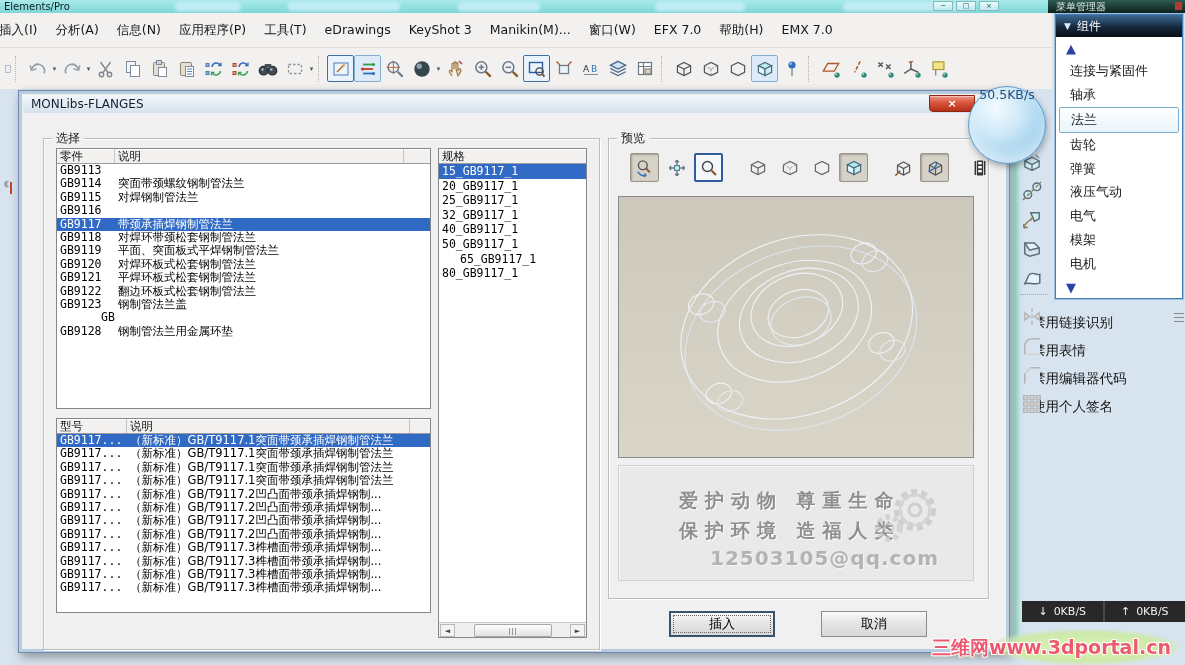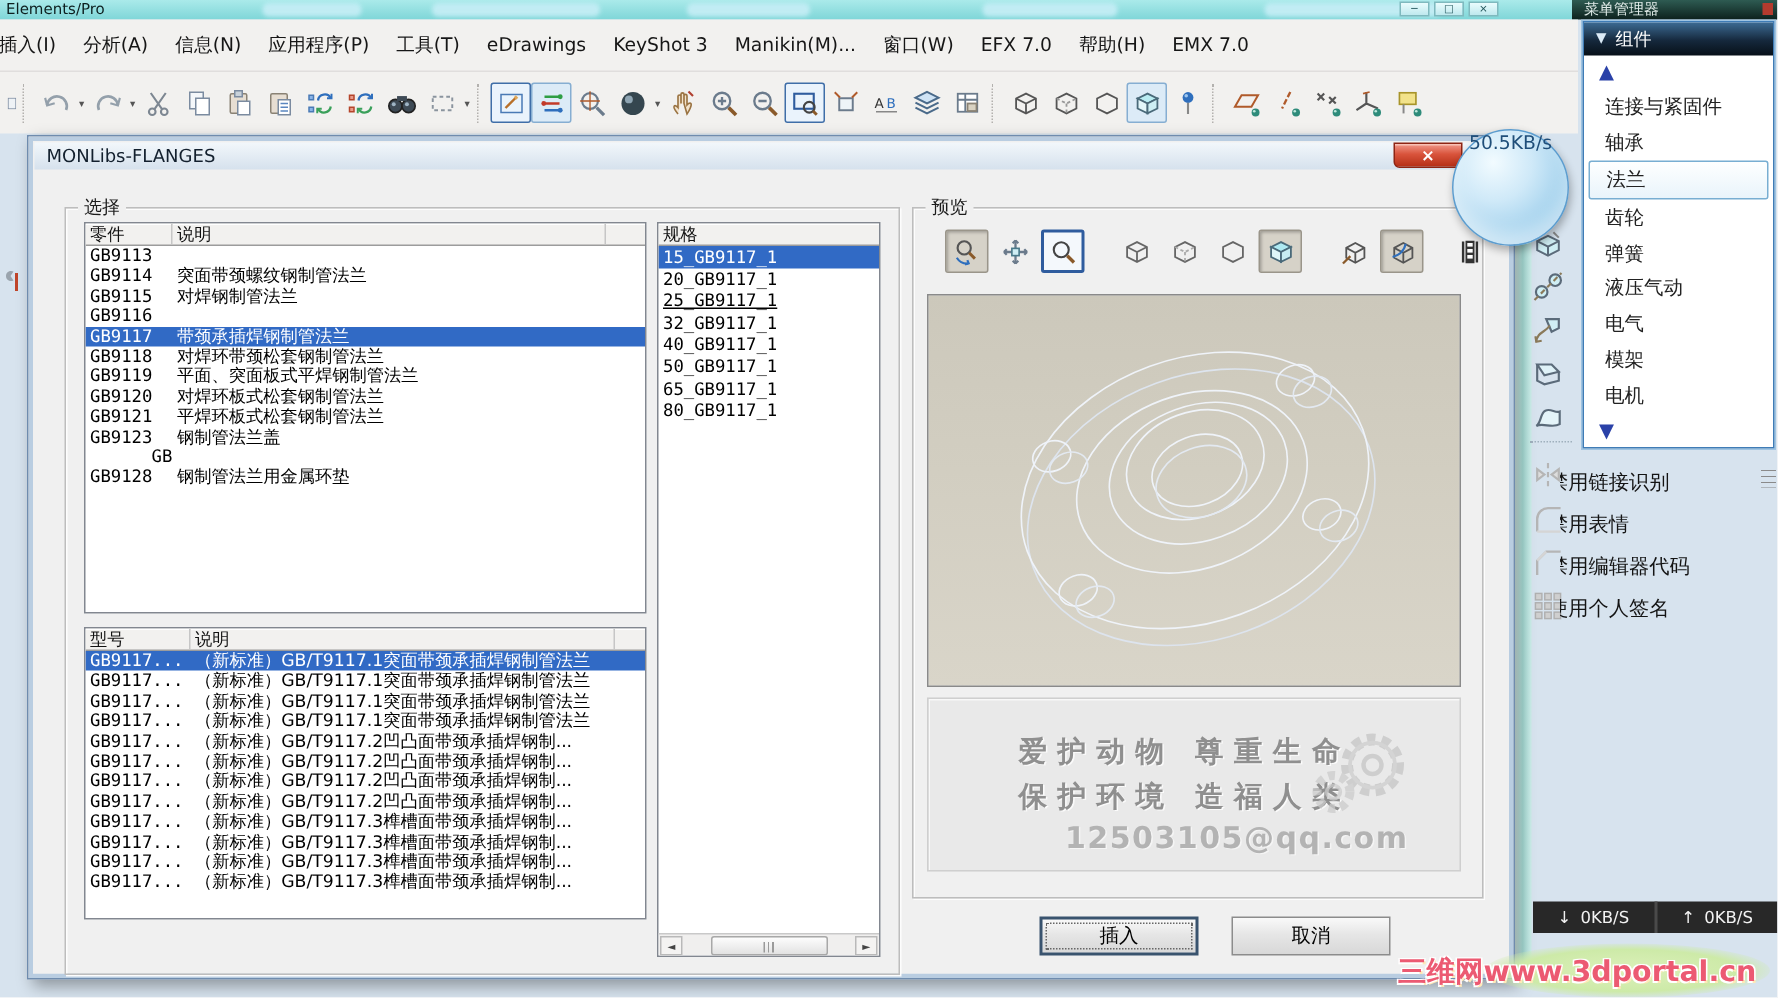--- a/index.html
+++ b/index.html
@@ -67,21 +67,21 @@
   .pvi { width:29px; height:29px; display:flex; align-items:center; justify-content:center; border:1px solid transparent; border-radius:2px; }
   .pvi.pressed { background:#d6d2c8; border-color:#9a958a; box-shadow:inset 1px 1px 2px rgba(0,0,0,.25); }
   .pvi.bluebox { border:2px solid #2f5c9e; background:#f4f8fc; }
   .pv-canvas { position:absolute; border:1px solid #8a8a8a; background:linear-gradient(#ccc8bb, #d2cec1 45%, #d9d5c9); }
   .pv-mark { position:absolute; background:#e9e9e9; border:1px solid #cfcfcf; box-shadow:inset 1px 1px 0 #f8f8f8; }
   .mark-line { position:absolute; left:60px; font-size:19px; font-weight:bold; letter-spacing:7px; color:#8f8f8f; text-shadow:1px 1px 0 #fbfbfb; white-space:nowrap; }
   .mark-email { position:absolute; right:34px; bottom:10px; font-size:20px; font-weight:bold; color:#b3b3b3; text-shadow:1px 1px 0 #f5f5f5; letter-spacing:1px; }
   .gears { position:absolute; right:28px; top:18px; opacity:.75; }
 
   .btn { position:absolute; width:106px; height:26px; background:linear-gradient(#f9f9f9,#e6e6e6 45%,#d8d8d8); border:1px solid #8c8c8c; font-size:13px; color:#000; display:flex; align-items:center; justify-content:center; }
-  .btn.default { border:2px solid #39536e; outline:1px dotted #666; outline-offset:-5px;margin-left:24px; }
+  .btn.default { border:2px solid #39536e; outline:1px dotted #666; outline-offset:-5px; }
 
   
   .edge-strip { position:absolute; left:1008px; top:88px; width:13px; height:566px;
     background:linear-gradient(90deg,#e8f6f4,#a9dfd9 55%,#cdeeea); z-index:1; }
   .rail { position:absolute; left:1018px; top:148px; width:32px; z-index:2; }
   .rail .tbi { margin-bottom:2px; }
   .rail .rsep { height:6px; border-top:1px dotted #9fb0bd; margin:3px 2px; }
 
   .sidebar-panel { position:absolute; left:1055px; top:14px; width:128px; height:285px; background:#fff; border:1px solid #3f7cb6; box-shadow:0 0 0 1px #9fc4e2; z-index:3; }
   .mm-head { height:22px; background:linear-gradient(#3c6a92,#15283c 55%,#071018); color:#fff; font-size:12px; display:flex; align-items:center; gap:6px; padding-left:8px; }
@@ -443,45 +443,49 @@
             </div>
             <div class="lrow">
               <span class="c-code" style="width: 58px;">GB9120</span>
               <span class="c-desc">对焊环板式松套钢制管法兰</span>
             </div>
             <div class="lrow">
               <span class="c-code" style="width: 58px;">GB9121</span>
               <span class="c-desc">平焊环板式松套钢制管法兰</span>
             </div>
             <div class="lrow">
+              <span class="c-code" style="width: 58px;">GB9122</span>
+              <span class="c-desc">翻边环板式松套钢制管法兰</span>
+            </div>
+            <div class="lrow">
               <span class="c-code" style="width: 58px;">GB9123</span>
               <span class="c-desc">钢制管法兰盖</span>
             </div>
             <div class="lrow">
               <span class="c-code" style="width: 58px; padding-left: 44px;">GB9126</span>
             </div>
             <div class="lrow">
               <span class="c-code" style="width: 58px;">GB9128</span>
               <span class="c-desc">钢制管法兰用金属环垫</span>
             </div>
           </div>
       </div>
 
       <div class="listbox speclist" style="left:416px;top:35px;width:149px;height:490px">
         <div class="listhead">
           <span class="hcell" style="flex:1;border-right:none">规格</span>
         </div>
         <div id="spec-rows">
             <div class="lrow sel" style="padding-left: 3px;">15_GB9117_1</div>
             <div class="lrow" style="padding-left: 3px;">20_GB9117_1</div>
-            <div class="lrow" style="padding-left: 3px; text-decoration: underline;">25_GB9117_1</div>
+            <div class="lrow" style="padding-left: 3px;">25_GB9117_1</div>
             <div class="lrow" style="padding-left: 3px;">32_GB9117_1</div>
             <div class="lrow" style="padding-left: 3px;">40_GB9117_1</div>
             <div class="lrow" style="padding-left: 3px;">50_GB9117_1</div>
-            <div class="lrow" style="padding-left: 3px; text-align: right;">65_GB9117_1</div>
+            <div class="lrow" style="padding-left: 21px; text-align: right;">65_GB9117_1</div>
             <div class="lrow" style="padding-left: 3px;">80_GB9117_1</div>
           </div>
         <div class="hscroll">
           <span class="sarrow" style="left:1px">◄</span>
           <span class="sarrow" style="right:1px">►</span>
           <span class="sthumb"></span>
         </div>
       </div>
 
       <div class="listbox" style="left:34px;top:305px;width:375px;height:195px">

